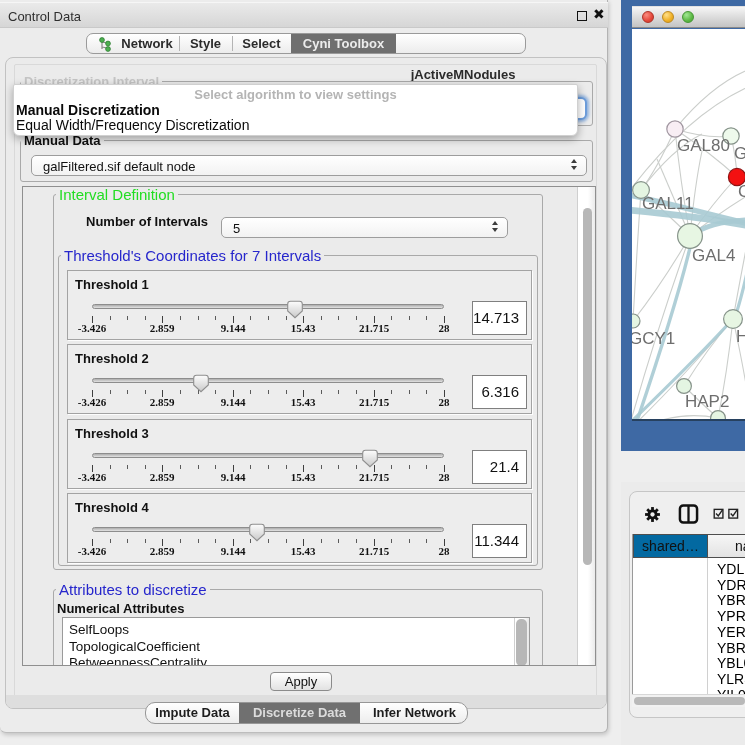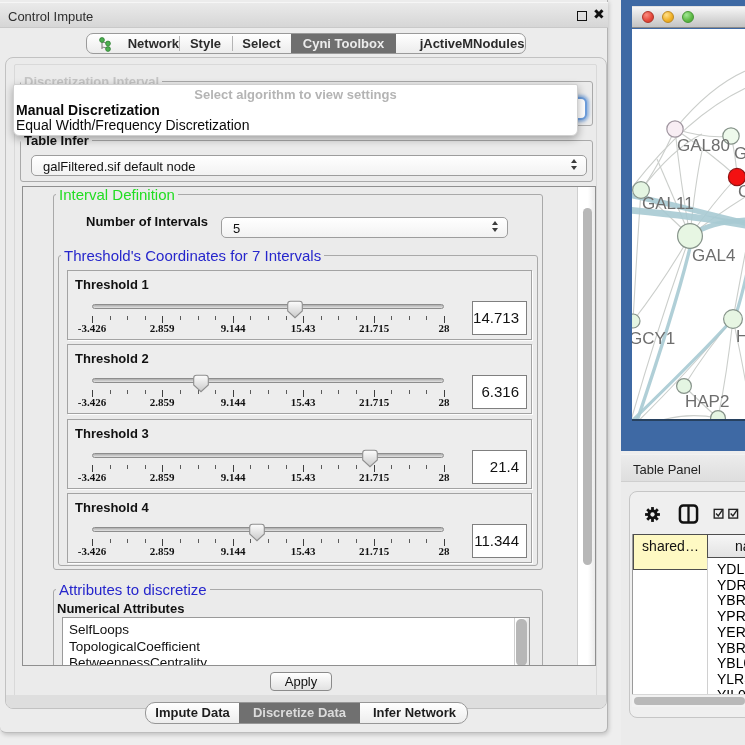--- a/index.html
+++ b/index.html
@@ -100,53 +100,53 @@
 #tpbody { left:621px; top:482px; width:124px; height:263px; background:#ebebeb; }
 #tpanel { left:629px; top:491px; width:130px; height:227px; background:#efefef;
   border:1px solid #c6c6c6; border-radius:8px 0 0 8px; }
 </style>
 </head>
 <body>
 <div id="page">
 
   <div id="cpwin" class="abs"></div>
   <div id="cptitle" class="abs">
-      <span class="t">Control Impute</span>
+      <span class="t">Control Data</span>
     </div>
   <div id="btn-sq" class="abs"></div>
   <div id="btn-x" class="abs">✖</div>
 
   <div id="innerpanel" class="abs"></div>
   <div id="panel2" class="abs"></div>
 
   <div id="tabs1" class="abs">
-    <div class="tab" style="left:28px;width:64px;text-align:right;">Network</div>
+    <div class="tab" style="left:28px;width:64px;text-align:center;">Network</div>
     <svg style="position:absolute;left:11px;top:3px;" width="14" height="15" viewBox="0 0 14 15">
       <path d="M4 3 V12 M4 5 L9 6 M4 10 L9 11" stroke="#888" stroke-width="1.2" fill="none"></path>
       <circle cx="4" cy="3" r="2.4" fill="#4caf50" stroke="#2e7d32" stroke-width="0.8"></circle>
       <circle cx="10" cy="6.5" r="2.4" fill="#4caf50" stroke="#2e7d32" stroke-width="0.8"></circle>
       <circle cx="10" cy="12" r="2.4" fill="#4caf50" stroke="#2e7d32" stroke-width="0.8"></circle>
     </svg>
     <div class="sep" style="left:92px;"></div>
     <div class="tab" style="left:92px;width:53px;">Style</div>
     <div class="sep" style="left:145px;"></div>
     <div class="tab" style="left:145px;width:59px;">Select</div>
     <div class="tab dark" style="left:204px;width:105px;">Cyni Toolbox</div>
-    <div class="tab" style="left:320px;width:130px;">jActiveMNodules</div>
+    <div class="tab" style="left:311px;width:130px;margin-top:31px;">jActiveMNodules</div>
   </div>
 
   <div class="grp" style="left:20px;top:81px;width:573px;height:45px;">
     <span class="lbl" style="font-weight:bold;color:#c4c4c4;font-size:13px;top:-9px;left:0;">Discretization Interval</span>
   </div>
 
   <div class="abs" style="left:30px;top:97px;width:557px;height:23px;background:#fff;border:2px solid #6d9ddb;
        border-radius:6px;box-shadow:0 0 3px 1.5px rgba(100,150,215,.65);"></div>
 
   <div class="grp" style="left:20px;top:140px;width:573px;height:42px;">
-    <span class="lbl" style="font-weight:bold;color:#111;font-size:13px;top:-9px;left:0;">Table Infer</span>
+    <span class="lbl" style="font-weight:bold;color:#111;font-size:13px;top:-9px;left:0;">Manual Data</span>
   </div>
   <div class="combo" style="left:31px;top:155px;width:556px;height:21px;">
     <span class="txt">galFiltered.sif default node</span>
     <span class="arr" style="right:7px;top:3px;">
         <span class="up"></span>
         <span class="dn"></span>
       </span>
   </div>
 
   <div class="abs" id="viewport" style="left:22px;top:186px;width:574px;height:480px;border:1px solid #8f8f8f;overflow:hidden;background:#ebebeb;">
@@ -349,23 +349,20 @@
         <text x="106" y="168">C</text>
         <text x="10" y="180">GAL11</text>
         <text x="60" y="232">GAL4</text>
         <text x="-3" y="315">GCY1</text>
         <text x="104" y="313">H</text>
         <text x="53" y="378">HAP2</text>
       </g>
     </svg>
   </div>
 
-  <div id="tpbar" class="abs">
-      <span class="t">Table Panel</span>
-    </div>
   <div id="tpbody" class="abs"></div>
   <div id="tpanel" class="abs"></div>
 
   <svg class="abs" style="left:644px;top:506px;" width="17" height="17" viewBox="0 0 19 19">
     <g fill="#111">
       <circle cx="9.5" cy="9.5" r="5.6"></circle>
       <g stroke="#111" stroke-width="3.1">
         <line x1="9.5" y1="1.2" x2="9.5" y2="17.8"></line>
         <line x1="1.2" y1="9.5" x2="17.8" y2="9.5"></line>
         <line x1="3.6" y1="3.6" x2="15.4" y2="15.4"></line>
@@ -382,21 +379,21 @@
     <g fill="none" stroke="#222" stroke-width="1.5">
       <rect x="1" y="1.5" width="9.5" height="9.5"></rect>
       <rect x="17" y="1.5" width="9.5" height="9.5"></rect>
       <path d="M3 6 l2.4 2.6 L10 2"></path>
       <path d="M19 6 l2.4 2.6 L26 2"></path>
     </g>
   </svg>
 
   <div class="abs" style="left:632px;top:534px;width:113px;height:173px;background:#fff;overflow:hidden;border-left:1px solid #9a9a9a;">
 
-    <div style="position:absolute;left:0;top:0;width:75px;height:36px;background:#fef9c3;border:1px solid #4e4e4e;
+    <div style="position:absolute;left:0;top:0;width:75px;height:24px;background:#0369a1;border:1px solid #4e4e4e;
          font-size:14px;color:#111;text-align:center;line-height:23px;">shared…</div>
     <div style="position:absolute;left:75px;top:0;width:90px;height:24px;background:linear-gradient(#f6f6f6,#e3e3e3);border:1px solid #4e4e4e;border-left:none;
          font-size:14px;color:#111;text-align:center;line-height:23px;">name</div>
 
     <div style="position:absolute;left:84px;top:28px;font-size:14px;color:#000;line-height:15.7px;white-space:nowrap;">
       YDL194W<br>YDR277C<br>YBR043C<br>YPR145W<br>YER054C<br>YBR045C<br>YBL079W<br>YLR345W<br>YIL053C</div>
     <div style="position:absolute;left:74px;top:24px;width:1px;height:150px;background:#d0d0d0;"></div>
   </div>
 
   <div class="abs" style="left:632px;top:694px;width:113px;height:13px;background:#f2f2f2;border-top:1px solid #d8d8d8;"></div>

